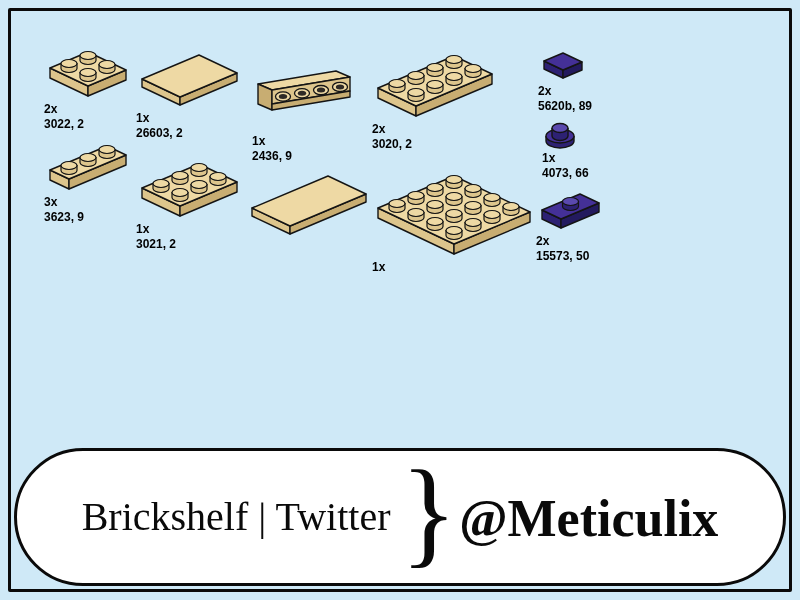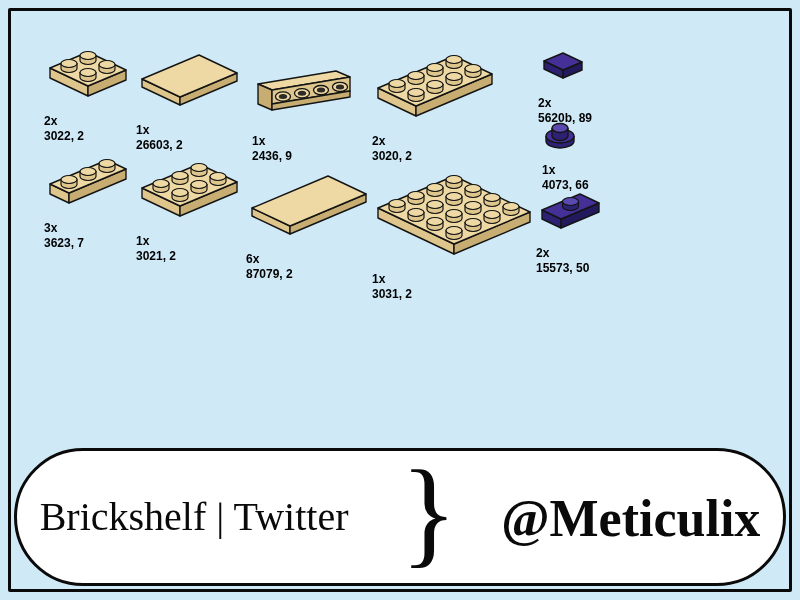--- a/index.html
+++ b/index.html
@@ -11,27 +11,27 @@
   }
   .page{position:relative;width:800px;height:600px;}
   .frame{
     position:absolute;left:8px;top:8px;right:8px;bottom:8px;
     border:3px solid #0a0a0a;border-radius:2px;pointer-events:none;
   }
   .part{position:absolute;}
   .piece{display:block;}
   .lbl{
     font:bold 12px/1.25 "Liberation Sans",sans-serif;
-    color:#000;white-space:nowrap;margin-top:12px;
+    color:#000;white-space:nowrap;margin-top:0;
   }
   .banner{
     position:absolute;left:14px;top:448px;width:772px;height:138px;
     background:#ffffff;border:3px solid #0a0a0a;border-radius:72px;
     box-sizing:border-box;
-    display:flex;align-items:center;justify-content:center;gap:42px;
+    display:flex;align-items:center;justify-content:center;
   }
   .banner-left{
     font-family:"Liberation Serif",serif;
     font-size:40px;line-height:1.22;color:#0a0a0a;text-align:center;
   }
   .brace{
     font-family:"Liberation Serif",serif;
     font-size:118px;line-height:1;color:#0a0a0a;
     transform:translateY(-4px);
     margin:0 2px 0 10px;font-weight:400;
@@ -137,35 +137,35 @@
           <polygon points="6,14 25,23 25,31 6,22" fill="#2d2173" stroke="#141414" stroke-width="1.4" stroke-linejoin="round"></polygon>
           <polygon points="25,23 44,15 44,23 25,31" fill="#231a5e" stroke="#141414" stroke-width="1.4" stroke-linejoin="round"></polygon>
           <polygon points="6,14 25,6 44,15 25,23" fill="#443097" stroke="#141414" stroke-width="1.4" stroke-linejoin="round"></polygon>
         </svg>
       <div class="lbl">
         <div>2x</div>
         <div>5620b, 89</div>
       </div>
     </div>
 
-    <div class="part" style="left:44px;top:154px">
+    <div class="part" style="left:44px;top:140px">
       <svg class="piece" viewBox="0 0 88 55" width="88" height="55">
           <polygon points="6,30 25,39 25,49 6,40" fill="#ddc58c" stroke="#141414" stroke-width="1.4" stroke-linejoin="round"></polygon>
           <polygon points="25,39 82,15 82,25 25,49" fill="#c8ad72" stroke="#141414" stroke-width="1.4" stroke-linejoin="round"></polygon>
           <polygon points="6,30 63,6 82,15 25,39" fill="#eed9a4" stroke="#141414" stroke-width="1.4" stroke-linejoin="round"></polygon>
           <path d="M 55 9.5 L 55 14.5 A 8 4 0 0 0 71 14.5 L 71 9.5 Z" fill="#ddc58c" stroke="#141414" stroke-width="1.2"></path>
           <ellipse cx="63" cy="9.5" rx="8" ry="4" fill="#eed9a4" stroke="#141414" stroke-width="1.2"></ellipse>
           <path d="M 36 17.5 L 36 22.5 A 8 4 0 0 0 52 22.5 L 52 17.5 Z" fill="#ddc58c" stroke="#141414" stroke-width="1.2"></path>
           <ellipse cx="44" cy="17.5" rx="8" ry="4" fill="#eed9a4" stroke="#141414" stroke-width="1.2"></ellipse>
           <path d="M 17 25.5 L 17 30.5 A 8 4 0 0 0 33 30.5 L 33 25.5 Z" fill="#ddc58c" stroke="#141414" stroke-width="1.2"></path>
           <ellipse cx="25" cy="25.5" rx="8" ry="4" fill="#eed9a4" stroke="#141414" stroke-width="1.2"></ellipse>
         </svg>
       <div class="lbl">
         <div>3x</div>
-        <div>3623, 7</div>
+        <div>3623, 9</div>
       </div>
     </div>
 
     <div class="part" style="left:136px;top:158px">
       <svg class="piece" viewBox="0 0 107 64" width="107" height="64">
           <polygon points="6,30 44,48 44,58 6,40" fill="#ddc58c" stroke="#141414" stroke-width="1.4" stroke-linejoin="round"></polygon>
           <polygon points="44,48 101,24 101,34 44,58" fill="#c8ad72" stroke="#141414" stroke-width="1.4" stroke-linejoin="round"></polygon>
           <polygon points="6,30 63,6 101,24 44,48" fill="#eed9a4" stroke="#141414" stroke-width="1.4" stroke-linejoin="round"></polygon>
           <path d="M 55 9.5 L 55 14.5 A 8 4 0 0 0 71 14.5 L 71 9.5 Z" fill="#ddc58c" stroke="#141414" stroke-width="1.2"></path>
           <ellipse cx="63" cy="9.5" rx="8" ry="4" fill="#eed9a4" stroke="#141414" stroke-width="1.2"></ellipse>
@@ -185,24 +185,20 @@
         <div>3021, 2</div>
       </div>
     </div>
 
     <div class="part" style="left:246px;top:170px">
       <svg class="piece" viewBox="0 0 126 70" width="126" height="70">
           <polygon points="6,38 44,56 44,64 6,46" fill="#ddc58c" stroke="#141414" stroke-width="1.4" stroke-linejoin="round"></polygon>
           <polygon points="44,56 120,24 120,32 44,64" fill="#c8ad72" stroke="#141414" stroke-width="1.4" stroke-linejoin="round"></polygon>
           <polygon points="6,38 82,6 120,24 44,56" fill="#eed9a4" stroke="#141414" stroke-width="1.4" stroke-linejoin="round"></polygon>
         </svg>
-      <div class="lbl">
-        <div>6x</div>
-        <div>87079, 2</div>
-      </div>
     </div>
 
     <div class="part" style="left:542px;top:115px">
       <svg class="piece" viewBox="0 0 36 36" width="36" height="36">
           <path d="M4 21 L4 26 A14 7 0 0 0 32 26 L32 21" fill="#2d2173" stroke="#141414" stroke-width="1.4"></path>
           <ellipse cx="18" cy="21" rx="14" ry="7" fill="#443097" stroke="#141414" stroke-width="1.4"></ellipse>
           <path d="M10 13 L10 21 A8 4.5 0 0 0 26 21 L26 13" fill="#2d2173" stroke="#141414" stroke-width="1.4"></path>
           <ellipse cx="18" cy="13" rx="8" ry="4.5" fill="#5a49ae" stroke="#141414" stroke-width="1.4"></ellipse>
         </svg>
       <div class="lbl">
@@ -244,21 +240,20 @@
           <ellipse cx="120" cy="44.5" rx="8" ry="4" fill="#eed9a4" stroke="#141414" stroke-width="1.2"></ellipse>
           <path d="M 55 51.5 L 55 56.5 A 8 4 0 0 0 71 56.5 L 71 51.5 Z" fill="#ddc58c" stroke="#141414" stroke-width="1.2"></path>
           <ellipse cx="63" cy="51.5" rx="8" ry="4" fill="#eed9a4" stroke="#141414" stroke-width="1.2"></ellipse>
           <path d="M 93 52.5 L 93 57.5 A 8 4 0 0 0 109 57.5 L 109 52.5 Z" fill="#ddc58c" stroke="#141414" stroke-width="1.2"></path>
           <ellipse cx="101" cy="52.5" rx="8" ry="4" fill="#eed9a4" stroke="#141414" stroke-width="1.2"></ellipse>
           <path d="M 74 60.5 L 74 65.5 A 8 4 0 0 0 90 65.5 L 90 60.5 Z" fill="#ddc58c" stroke="#141414" stroke-width="1.2"></path>
           <ellipse cx="82" cy="60.5" rx="8" ry="4" fill="#eed9a4" stroke="#141414" stroke-width="1.2"></ellipse>
         </svg>
       <div class="lbl">
         <div>1x</div>
-        <div>3031, 2</div>
       </div>
     </div>
 
     <div class="part" style="left:536px;top:188px">
       <svg class="piece" viewBox="0 0 69 46" width="69" height="46">
           <polygon points="6,22 25,31 25,40 6,31" fill="#2d2173" stroke="#141414" stroke-width="1.4" stroke-linejoin="round"></polygon>
           <polygon points="25,31 63,15 63,24 25,40" fill="#231a5e" stroke="#141414" stroke-width="1.4" stroke-linejoin="round"></polygon>
           <polygon points="6,22 44,6 63,15 25,31" fill="#443097" stroke="#141414" stroke-width="1.4" stroke-linejoin="round"></polygon>
           <path d="M 26.5 13.5 L 26.5 18.5 A 8 4 0 0 0 42.5 18.5 L 42.5 13.5 Z" fill="#2d2173" stroke="#141414" stroke-width="1.2"></path>
           <ellipse cx="34.5" cy="13.5" rx="8" ry="4" fill="#5a49ae" stroke="#141414" stroke-width="1.2"></ellipse>

